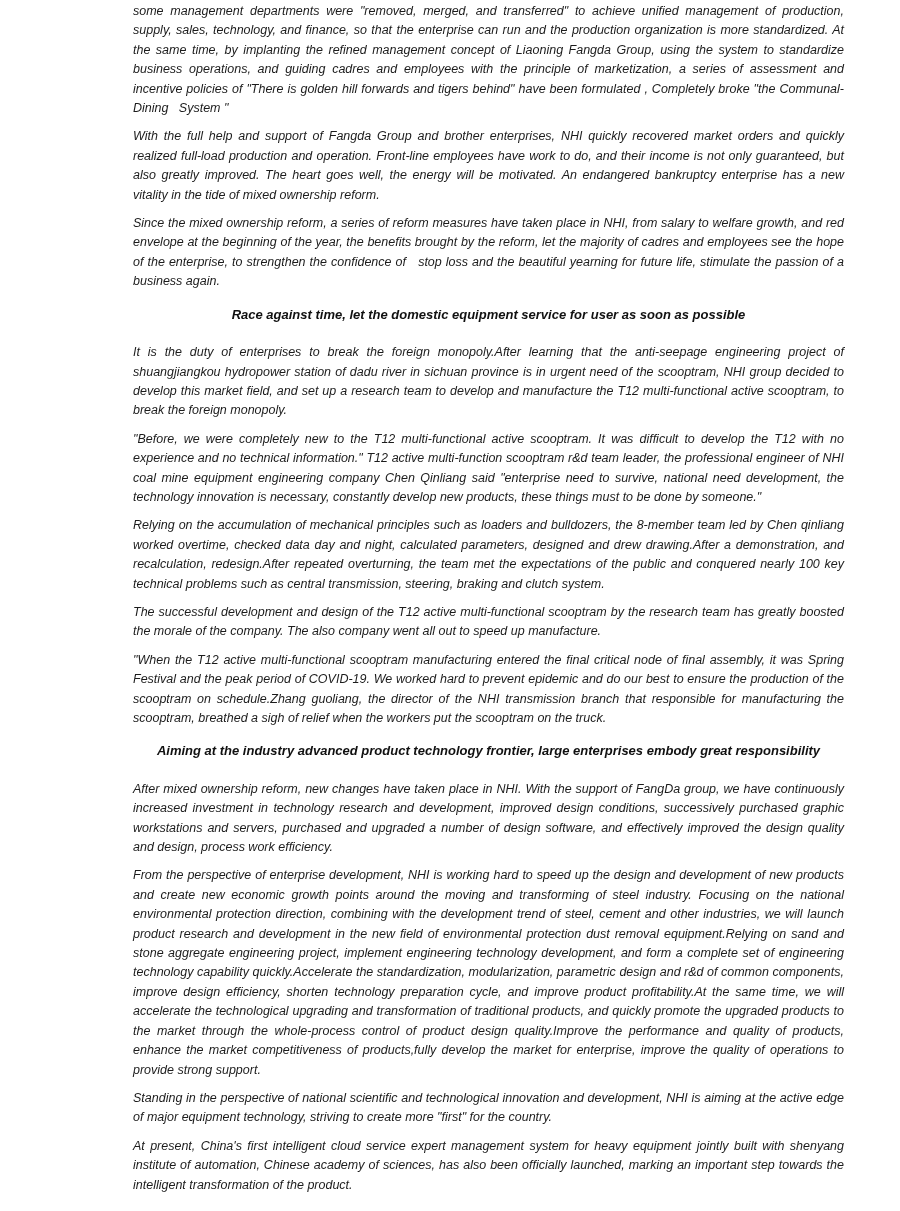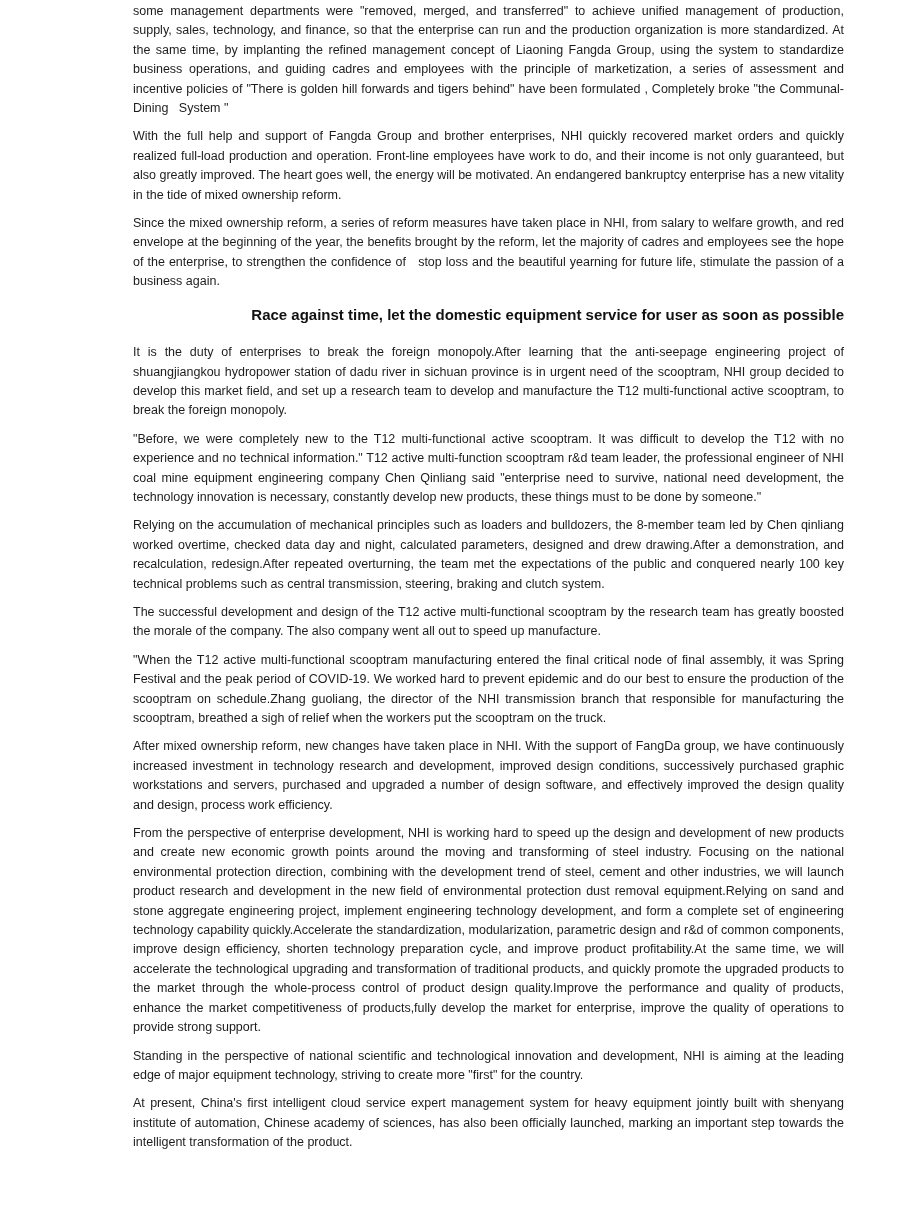--- a/index.html
+++ b/index.html
@@ -4,60 +4,62 @@
 <style>
   * { box-sizing: border-box; }
   html, body { margin: 0; padding: 0; background: #ffffff; }
   .page {
     position: relative;
     width: 824px;
     height: 1211px;
     margin: 0 auto;
     background: #ffffff;
     overflow: hidden;
+    font-style: italic;
   }
   .article {
     position: absolute;
     top: 0;
     left: 95px;
     width: 711px;
     padding-top: 2px;
     font-family: "Liberation Sans", "DejaVu Sans", sans-serif;
     font-size: 12.5px;
     line-height: 19.4px;
     color: #1c1c1c;
   }
   .article p {
     margin: 0 0 9px 0;
     text-align: justify;
     text-justify: inter-word;
     white-space: pre-wrap;
   }
   .article h2 {
     margin: 13px 0 19px 0;
-    font-size: 15px;
+    font-size: 13px;
     line-height: 19.4px;
     font-weight: 700;
     color: #111111;
-    text-align: right;
+    text-align: center;
     white-space: pre-wrap;
   }
 </style>
 </head>
 <body>
 
 <div class="page">
   <div class="article">
     <p>some management departments were "removed, merged, and transferred" to achieve unified management of production, supply, sales, technology, and finance, so that the enterprise can run and the production organization is more standardized. At the same time, by implanting the refined management concept of Liaoning Fangda Group, using the system to standardize business operations, and guiding cadres and employees with the principle of marketization, a series of assessment and incentive policies of "There is golden hill forwards and tigers behind" have been formulated , Completely broke "the Communal-Dining   System "</p>
     <p>With the full help and support of Fangda Group and brother enterprises, NHI quickly recovered market orders and quickly realized full-load production and operation. Front-line employees have work to do, and their income is not only guaranteed, but also greatly improved. The heart goes well, the energy will be motivated. An endangered bankruptcy enterprise has a new vitality in the tide of mixed ownership reform.</p>
     <p>Since the mixed ownership reform, a series of reform measures have taken place in NHI, from salary to welfare growth, and red envelope at the beginning of the year, the benefits brought by the reform, let the majority of cadres and employees see the hope of the enterprise, to strengthen the confidence of   stop loss and the beautiful yearning for future life, stimulate the passion of a business again.</p>
     <h2>Race against time, let the domestic equipment service for user as soon as possible</h2>
     <p>It is the duty of enterprises to break the foreign monopoly.After learning that the anti-seepage engineering project of shuangjiangkou hydropower station of dadu river in sichuan province is in urgent need of the scooptram, NHI group decided to develop this market field, and set up a research team to develop and manufacture the T12 multi-functional active scooptram, to break the foreign monopoly.</p>
     <p>"Before, we were completely new to the T12 multi-functional active scooptram. It was difficult to develop the T12 with no experience and no technical information." T12 active multi-function scooptram r&amp;d team leader, the professional engineer of NHI coal mine equipment engineering company Chen Qinliang said "enterprise need to survive, national need development, the technology innovation is necessary, constantly develop new products, these things must to be done by someone."</p>
     <p>Relying on the accumulation of mechanical principles such as loaders and bulldozers, the 8-member team led by Chen qinliang worked overtime, checked data day and night, calculated parameters, designed and drew drawing.After a demonstration, and recalculation, redesign.After repeated overturning, the team met the expectations of the public and conquered nearly 100 key technical problems such as central transmission, steering, braking and clutch system.</p>
     <p>The successful development and design of the T12 active multi-functional scooptram by the research team has greatly boosted the morale of the company. The also company went all out to speed up manufacture.</p>
     <p>"When the T12 active multi-functional scooptram manufacturing entered the final critical node of final assembly, it was Spring Festival and the peak period of COVID-19. We worked hard to prevent epidemic and do our best to ensure the production of the scooptram on schedule.Zhang guoliang, the director of the NHI transmission branch that responsible for manufacturing the scooptram, breathed a sigh of relief when the workers put the scooptram on the truck.</p>
+    <h2>Aiming at the industry advanced product technology frontier, large enterprises embody great responsibility</h2>
     <p>After mixed ownership reform, new changes have taken place in NHI. With the support of FangDa group, we have continuously increased investment in technology research and development, improved design conditions, successively purchased graphic workstations and servers, purchased and upgraded a number of design software, and effectively improved the design quality and design, process work efficiency.</p>
     <p>From the perspective of enterprise development, NHI is working hard to speed up the design and development of new products and create new economic growth points around the moving and transforming of steel industry. Focusing on the national environmental protection direction, combining with the development trend of steel, cement and other industries, we will launch product research and development in the new field of environmental protection dust removal equipment.Relying on sand and stone aggregate engineering project, implement engineering technology development, and form a complete set of engineering technology capability quickly.Accelerate the standardization, modularization, parametric design and r&amp;d of common components, improve design efficiency, shorten technology preparation cycle, and improve product profitability.At the same time, we will accelerate the technological upgrading and transformation of traditional products, and quickly promote the upgraded products to the market through the whole-process control of product design quality.Improve the performance and quality of products, enhance the market competitiveness of products,fully develop the market for enterprise, improve the quality of operations to provide strong support.</p>
-    <p>Standing in the perspective of national scientific and technological innovation and development, NHI is aiming at the leading edge of major equipment technology, striving to create more "first" for the country.</p>
+    <p>Standing in the perspective of national scientific and technological innovation and development, NHI is aiming at the active edge of major equipment technology, striving to create more "first" for the country.</p>
     <p>At present, China's first intelligent cloud service expert management system for heavy equipment jointly built with shenyang institute of automation, Chinese academy of sciences, has also been officially launched, marking an important step towards the intelligent transformation of the product.</p>
   </div>
 </div>
 
 </body></html>

